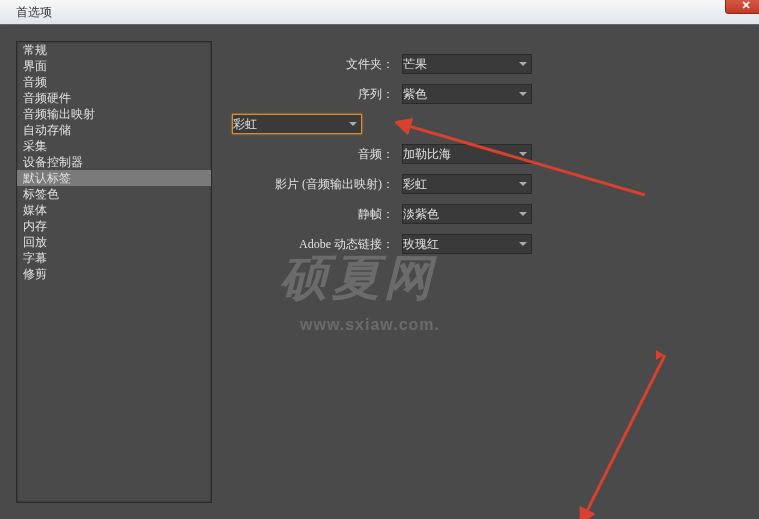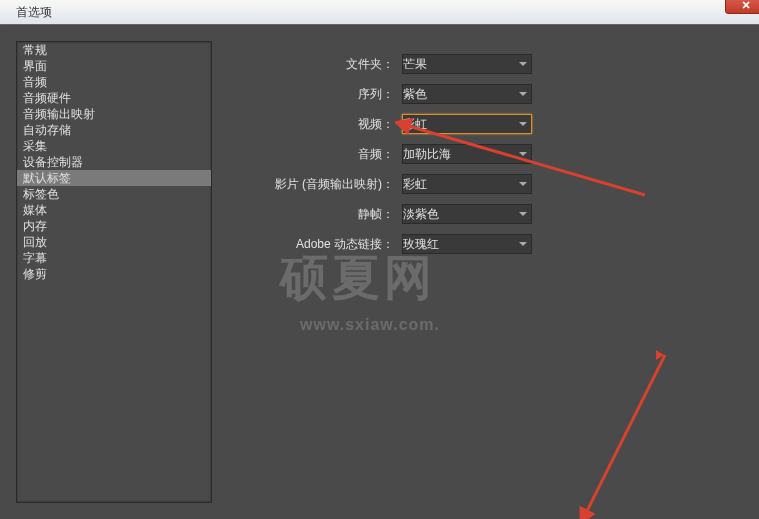--- a/index.html
+++ b/index.html
@@ -61,20 +61,21 @@
       cursor: default;
       line-height: 14px;
     }
     .sidebar-item.selected {
       background: #7a7a7a;
     }
     .main-panel {
       flex: 1;
       padding: 12px 20px;
       position: relative;
+      font-family: Liberation Serif, serif;
     }
     .form-row {
       display: flex;
       align-items: center;
       margin-bottom: 8px;
       height: 22px;
     }
     .form-label {
       width: 170px;
       text-align: right;
@@ -108,20 +109,21 @@
     }
     .watermark {
       position: absolute;
       top: 246px;
       left: 280px;
       font-size: 48px;
       font-weight: bold;
       color: rgba(170,170,170,0.35);
       pointer-events: none;
       letter-spacing: 4px;
+      font-style: italic;
     }
     .watermark-url {
       position: absolute;
       top: 316px;
       left: 300px;
       font-size: 16px;
       font-weight: bold;
       color: rgba(170,170,170,0.35);
       pointer-events: none;
       letter-spacing: 1px;
@@ -180,21 +182,20 @@
           </div>
         </div>
         <div class="form-row">
           <div class="form-label">序列：</div>
           <div class="dropdown">
             <span>紫色</span>
             <div class="dropdown-arrow"></div>
           </div>
         </div>
         <div class="form-row">
-          <div class="form-label">视频：</div>
           <div class="dropdown highlighted">
             <span>彩虹</span>
             <div class="dropdown-arrow"></div>
           </div>
         </div>
         <div class="form-row">
           <div class="form-label">音频：</div>
           <div class="dropdown">
             <span>加勒比海</span>
             <div class="dropdown-arrow"></div>

